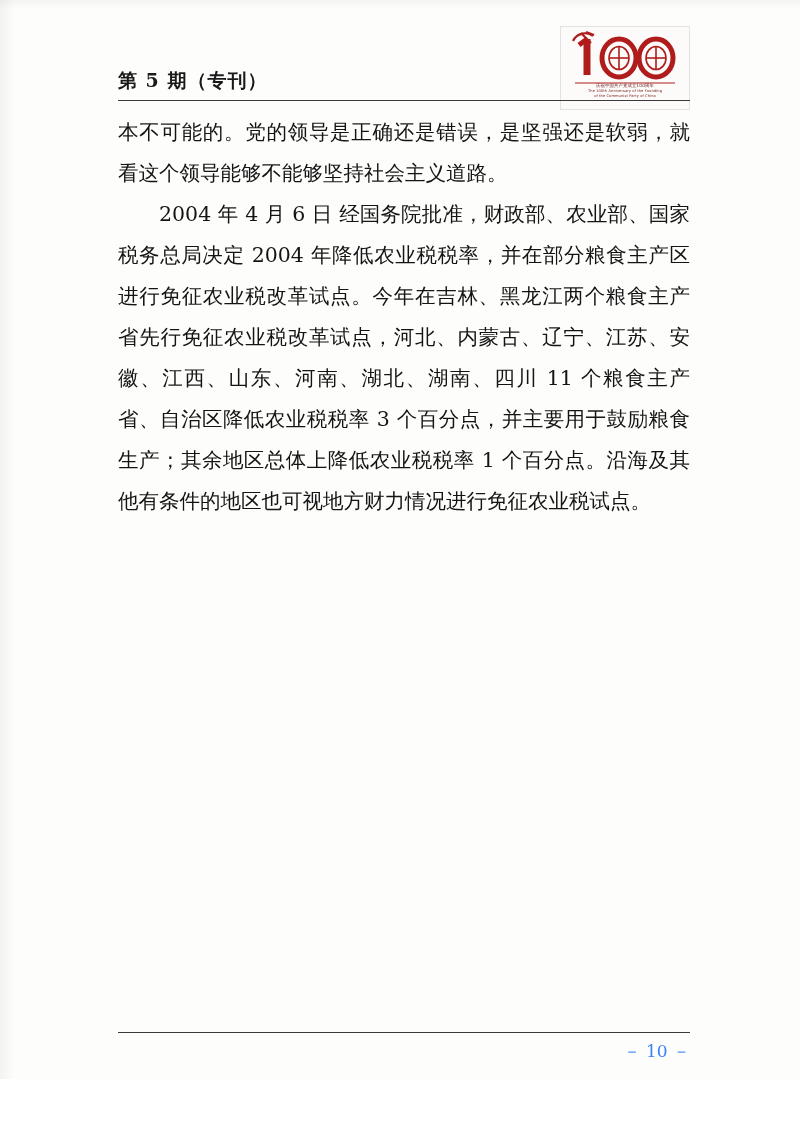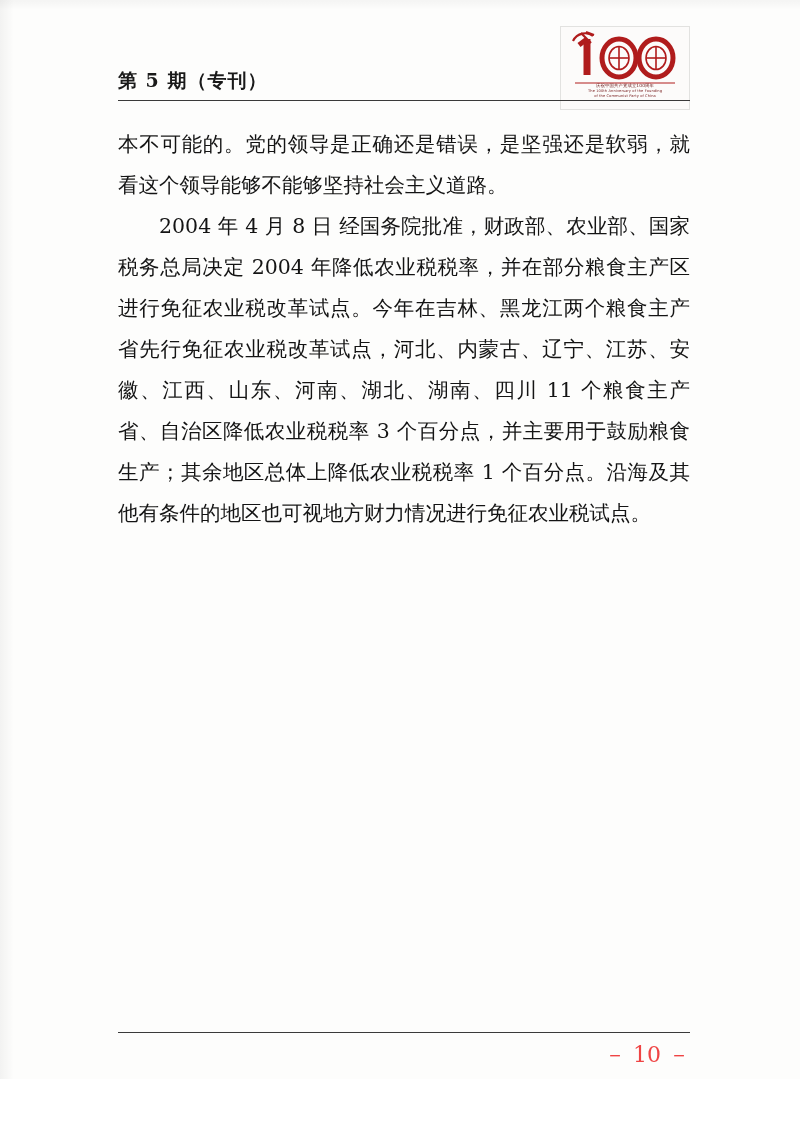--- a/index.html
+++ b/index.html
@@ -76,21 +76,20 @@
     line-height: 5px;
     color: #7a2020;
   }
 
   
   .content {
     position: absolute;
     left: 118px;
     right: 110px;
     top: 112px;
-    margin-top: 12px;
   }
   .para {
     font-size: 20.5px;
     line-height: 41px;
     text-align: justify;
     text-justify: inter-ideograph;
     color: #141414;
     margin: 0 0 0 0;
     font-family: "DejaVu Serif", "Liberation Serif", serif;
   }
@@ -103,22 +102,22 @@
     position: absolute;
     left: 118px;
     right: 110px;
     top: 1032px;
     border-top: 1.4px solid #3a3a3a;
   }
   .page-number {
     position: absolute;
     right: 110px;
     top: 1040px;
-    font-size: 22px;
-    color: #ef4444;
+    font-size: 17px;
+    color: #3b82f6;
     font-family: "DejaVu Serif", "Liberation Serif", serif;
   }
   
   .scan-edge-left {
     position: absolute;
     left: 0; top: 0; bottom: 0; width: 14px;
     background: linear-gradient(to right, rgba(0,0,0,0.045), rgba(0,0,0,0));
     pointer-events: none;
   }
   .scan-edge-top {
@@ -174,19 +173,19 @@
         <div>庆祝中国共产党成立100周年</div>
         <div class="en">The 100th Anniversary of the Founding</div>
         <div class="en">of the Communist Party of China</div>
       </div>
     </div>
   </div>
   <div class="header-rule"></div>
 
   <div class="content">
     <p class="para">本不可能的。党的领导是正确还是错误，是坚强还是软弱，就看这个领导能够不能够坚持社会主义道路。</p>
-    <p class="para indent">2004 年 4 月 8 日 经国务院批准，财政部、农业部、国家税务总局决定 2004 年降低农业税税率，并在部分粮食主产区进行免征农业税改革试点。今年在吉林、黑龙江两个粮食主产省先行免征农业税改革试点，河北、内蒙古、辽宁、江苏、安徽、江西、山东、河南、湖北、湖南、四川 11 个粮食主产省、自治区降低农业税税率 3 个百分点，并主要用于鼓励粮食生产；其余地区总体上降低农业税税率 1 个百分点。沿海及其他有条件的地区也可视地方财力情况进行免征农业税试点。</p>
+    <p class="para indent">2004 年 4 月 6 日 经国务院批准，财政部、农业部、国家税务总局决定 2004 年降低农业税税率，并在部分粮食主产区进行免征农业税改革试点。今年在吉林、黑龙江两个粮食主产省先行免征农业税改革试点，河北、内蒙古、辽宁、江苏、安徽、江西、山东、河南、湖北、湖南、四川 11 个粮食主产省、自治区降低农业税税率 3 个百分点，并主要用于鼓励粮食生产；其余地区总体上降低农业税税率 1 个百分点。沿海及其他有条件的地区也可视地方财力情况进行免征农业税试点。</p>
   </div>
 
   <div class="footer-rule"></div>
   <div class="page-number">－ 10 －</div>
 
 </div>
 
 </body></html>

